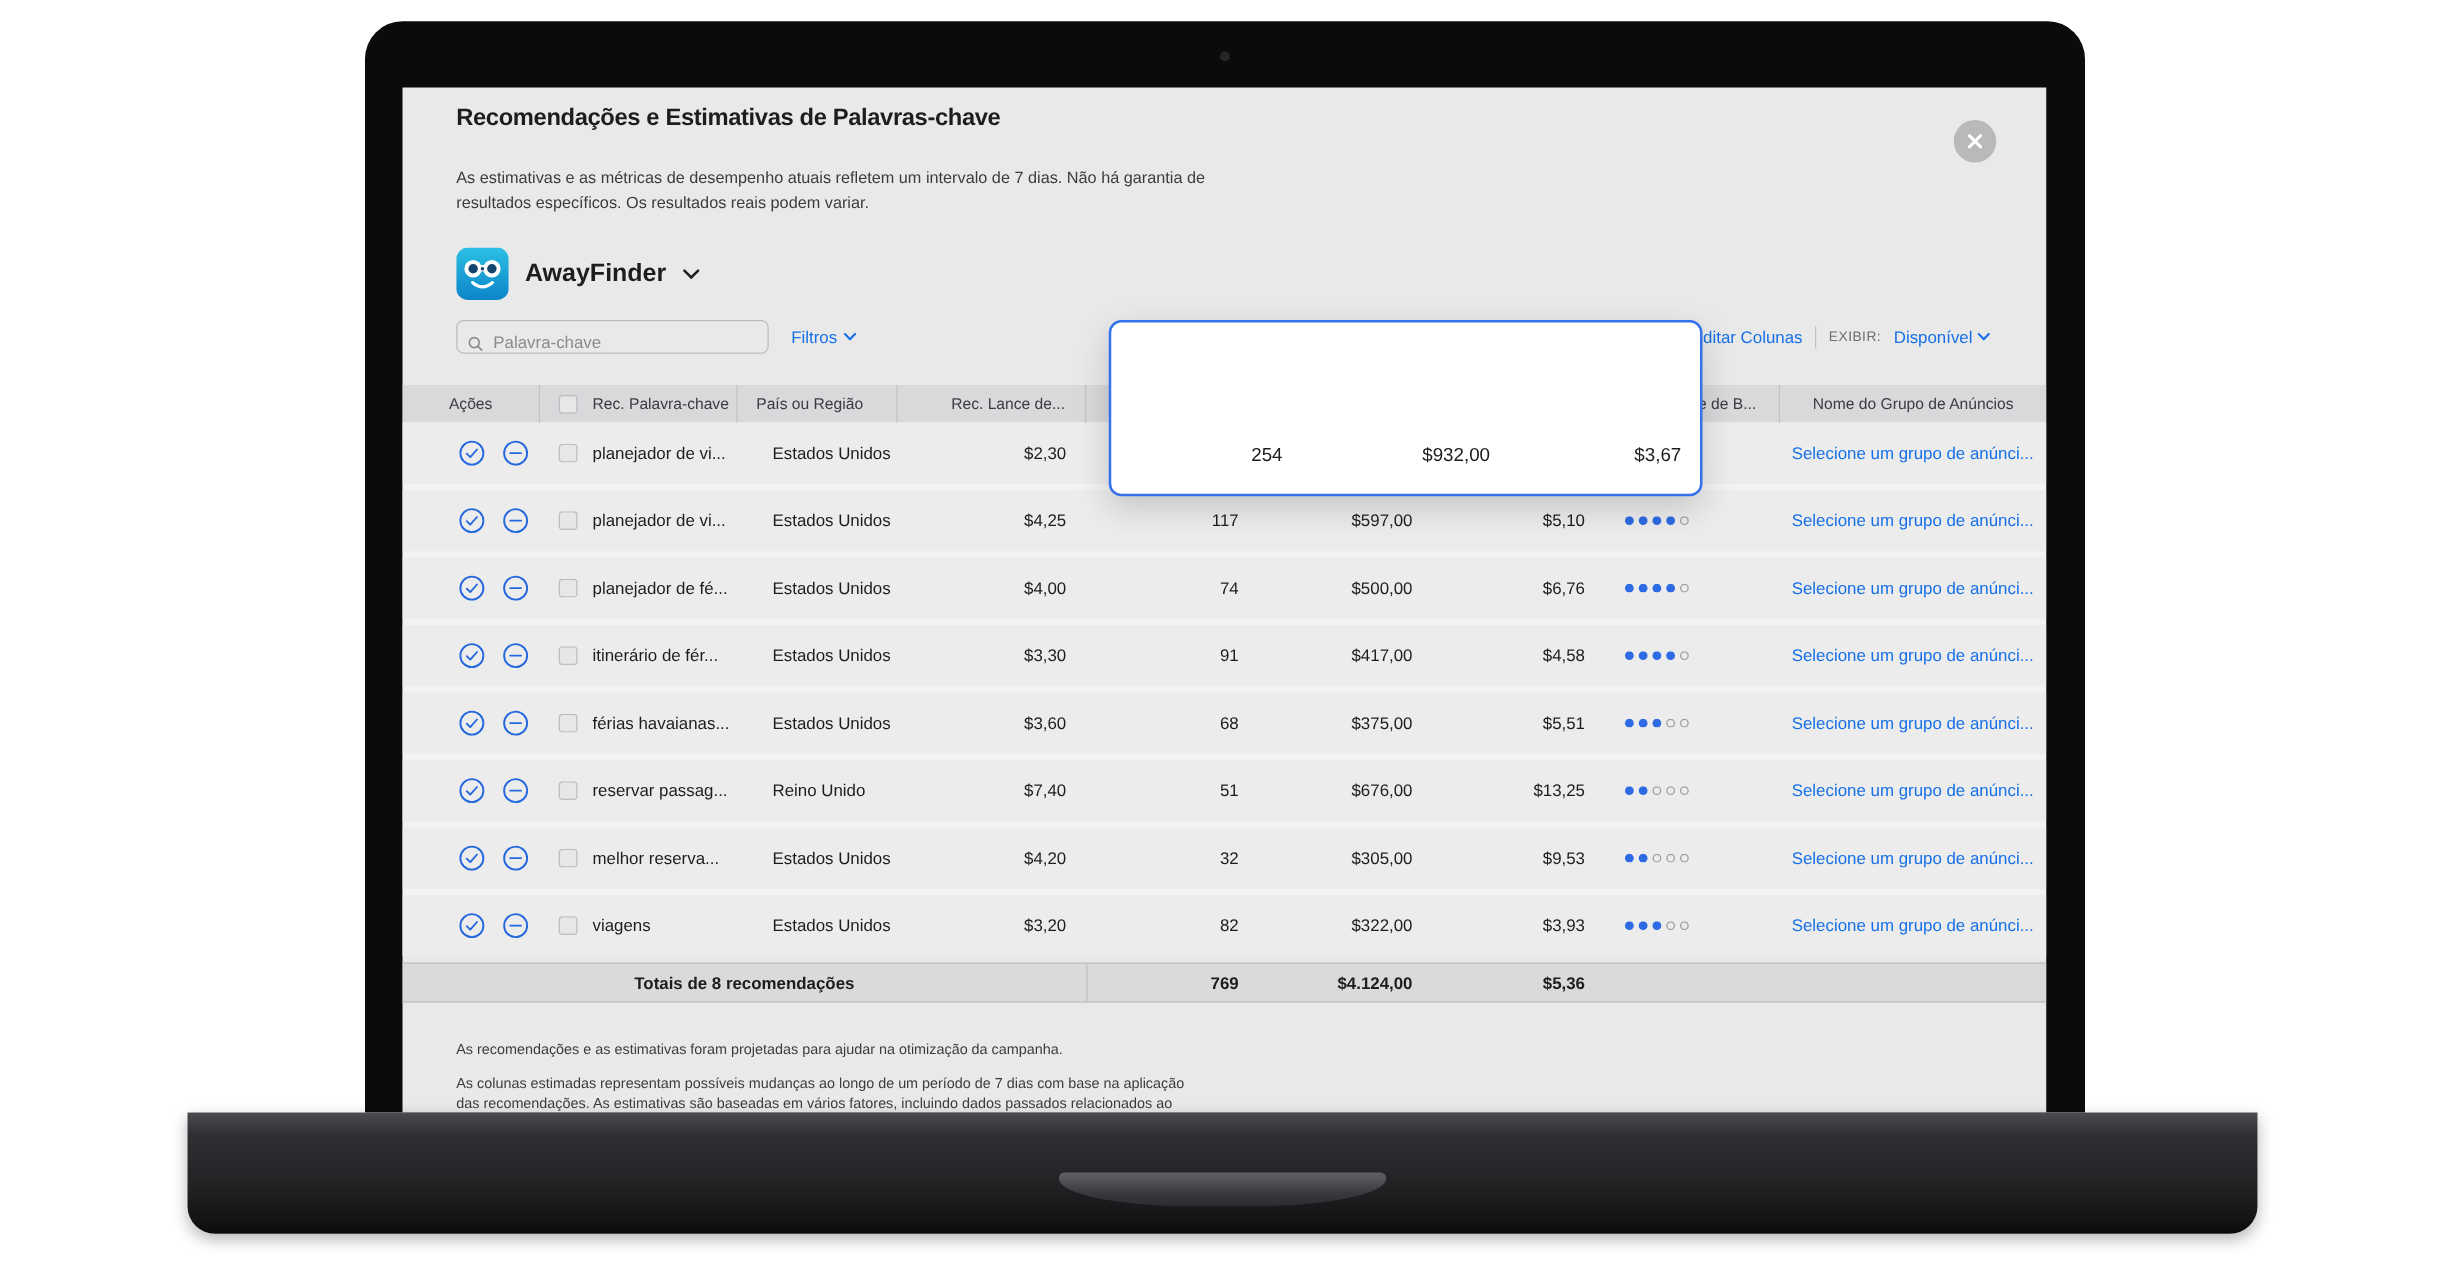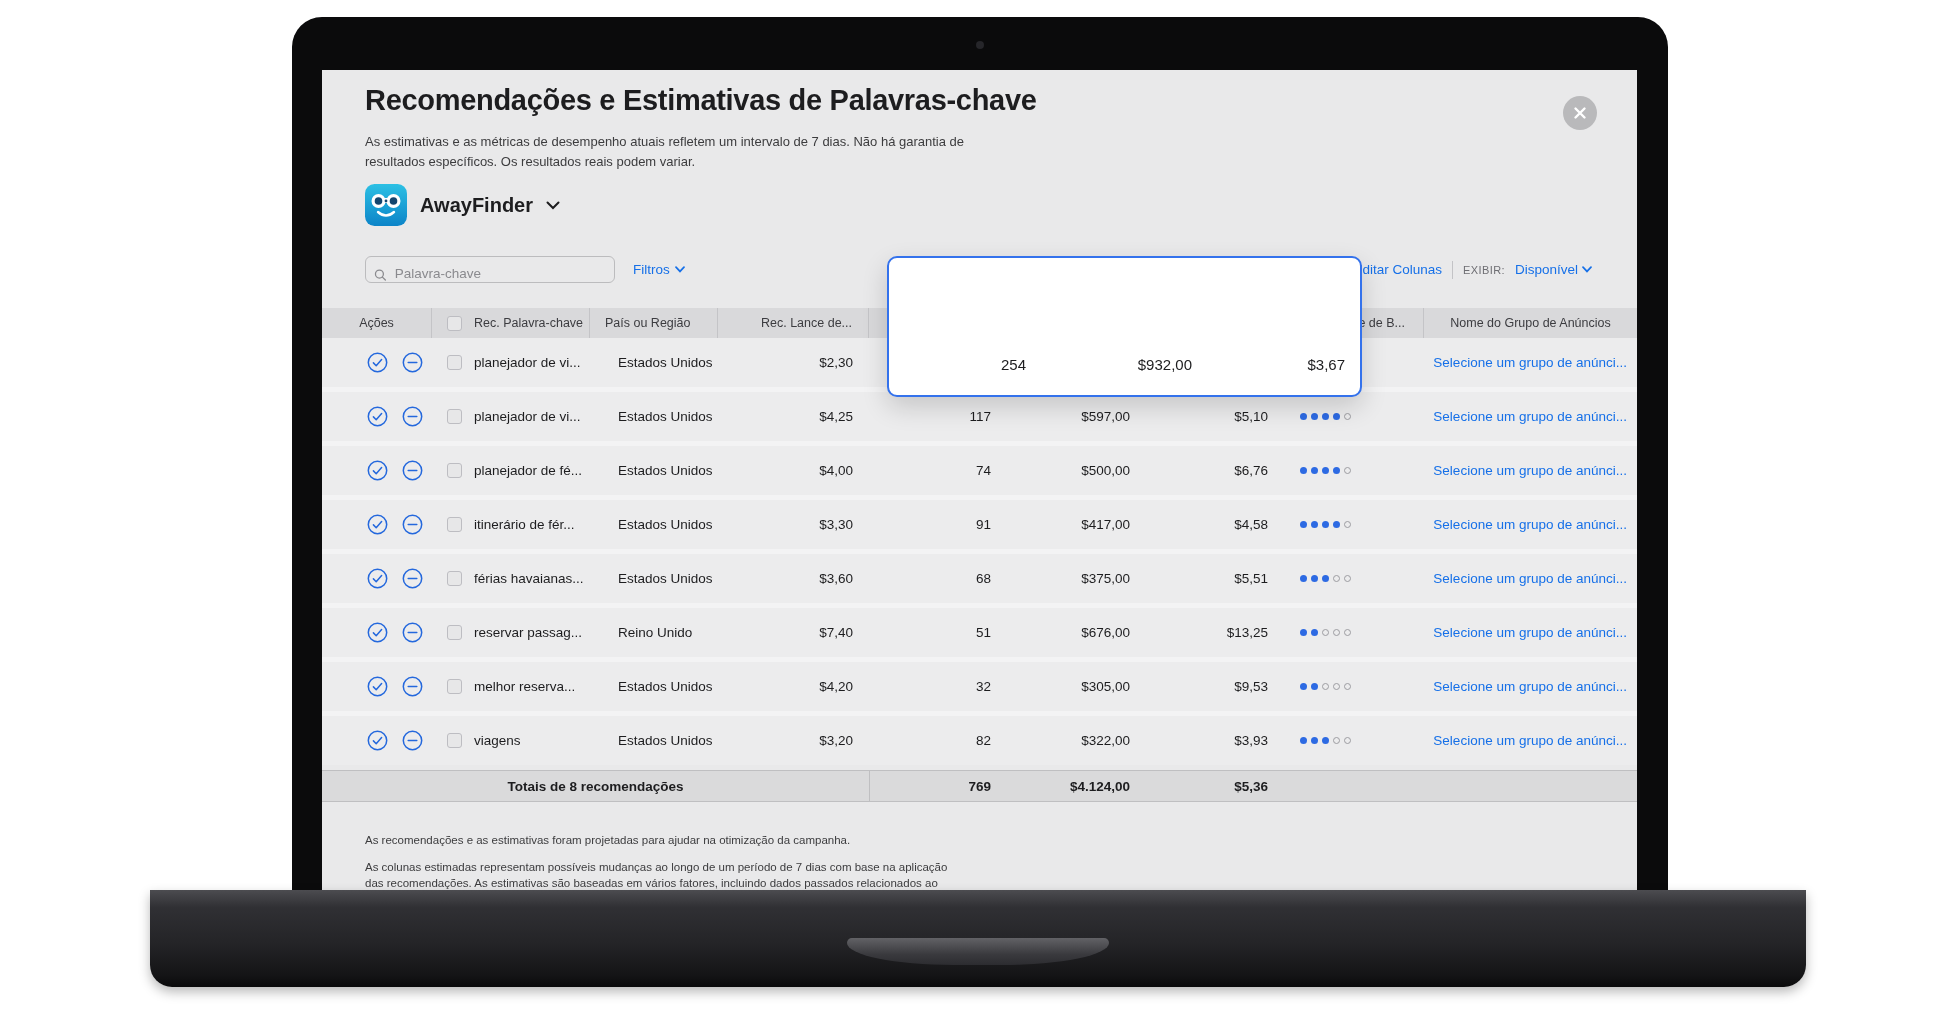--- a/index.html
+++ b/index.html
@@ -15,27 +15,27 @@
   .base{position:absolute;left:150px;top:890px;width:1656px;height:97px;
         background:linear-gradient(#4c4c50 0%,#303034 18%,#242427 55%,#141416 88%,#0a0a0b 100%);
         border-radius:0 0 22px 22px;box-shadow:0 5px 12px rgba(0,0,0,.28);}
   .scoop{position:absolute;left:50%;top:48px;transform:translateX(-50%);
          width:262px;height:27px;border-radius:6px 6px 130px 130px/6px 6px 27px 27px;
          background:linear-gradient(#626266,#3a3a3e 60%,#2c2c30);}
 
   
   .screen{position:absolute;left:30px;top:53px;width:1315px;height:820px;
           background:#e9e9ea;overflow:hidden;}
-  .title{position:absolute;left:43px;top:14px;margin:0;font-size:29px;font-weight:700;
+  .title{position:absolute;left:43px;top:14px;margin:0;font-size:19px;font-weight:700;
          color:#1d1d1f;letter-spacing:-.3px;}
   .close{position:absolute;left:1241px;top:26px;width:34px;height:34px;border:none;padding:0;
          border-radius:50%;background:#b9b9bb;cursor:pointer;display:flex;align-items:center;justify-content:center;}
   .subtitle{position:absolute;left:43px;top:62px;margin:0;max-width:612px;
             font-size:13px;line-height:1.5;color:#3c3c3e;}
-  .app-row{position:absolute;left:43px;top:114px;display:flex;align-items:center;gap:13px;cursor:pointer;}
+  .app-row{position:absolute;left:43px;top:128px;display:flex;align-items:center;gap:13px;cursor:pointer;}
   .app-icon{width:42px;height:42px;display:block;}
   .app-name{font-size:20px;font-weight:700;color:#1d1d1f;}
 
   
   .search{position:absolute;left:43px;top:186px;width:250px;height:27px;box-sizing:border-box;
           border:1px solid #bcbcbe;border-radius:6px;background:#e9e9ea;
           display:flex;align-items:flex-end;padding:0 8px;gap:6px;}
   .search input{border:none;outline:none;background:transparent;font-size:13.5px;color:#1d1d1f;
           width:100%;font-family:inherit;}
   .search input::placeholder{color:#8a8a8e;}

